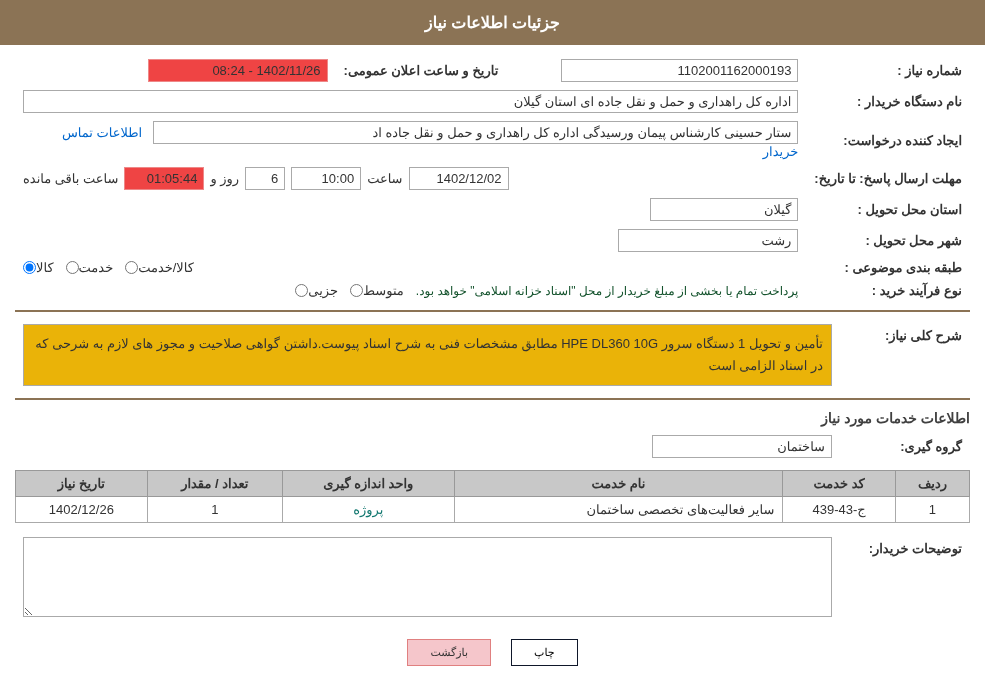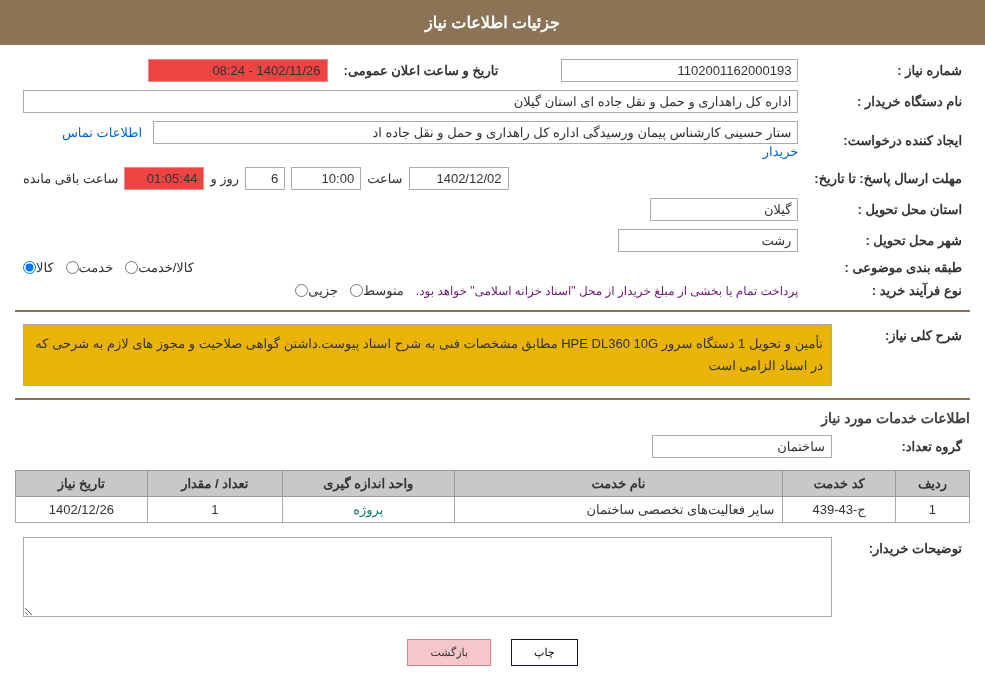--- a/index.html
+++ b/index.html
@@ -242,21 +242,21 @@
               <input type="radio" name="tabaqe" style="">
             </div>
           </div>
         </td>
       </tr>
 
       <tr>
         <td class="label-cell">نوع فرآیند خرید :</td>
         <td colspan="3" class="value-cell">
           <div class="radio-row" style="justify-content: flex-start; flex-direction: row;">
-            <span style="color:#701a75; font-size:12px;">پرداخت تمام یا بخشی از مبلغ خریدار از محل "اسناد خزانه اسلامی" خواهد بود.</span>
+            <span style="color:#14532d; font-size:12px;">پرداخت تمام یا بخشی از مبلغ خریدار از محل "اسناد خزانه اسلامی" خواهد بود.</span>
             <div class="radio-item">
               <span>متوسط</span>
               <input type="radio" name="farayand" style="">
             </div>
             <div class="radio-item">
               <span>جزیی</span>
               <input type="radio" name="farayand" style="">
             </div>
           </div>
         </td>
@@ -277,21 +277,21 @@
     </tbody>
       </table>
 
     <div class="divider"></div>
 
     <div class="section-title">اطلاعات خدمات مورد نیاز</div>
 
     <table class="info-table">
       <tbody>
           <tr>
-        <td class="label-cell">گروه تعداد:</td>
+        <td class="label-cell">گروه گیری:</td>
         <td>
           <div class="input-box" style="width:180px;">ساختمان</div>
         </td>
       </tr>
     </tbody>
       </table>
 
     <table class="service-table">
       <thead>
         <tr>

